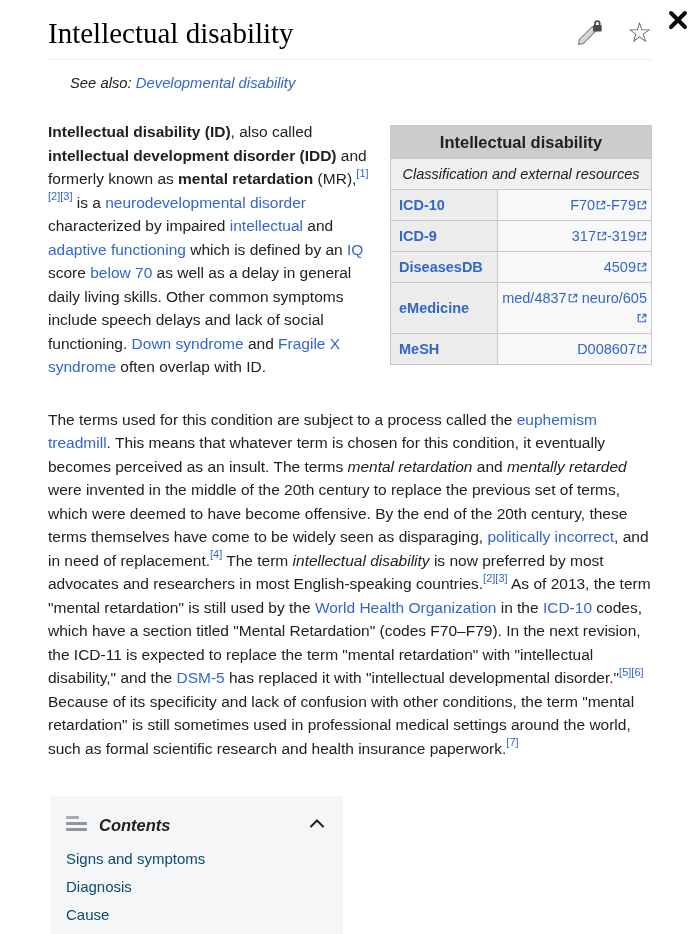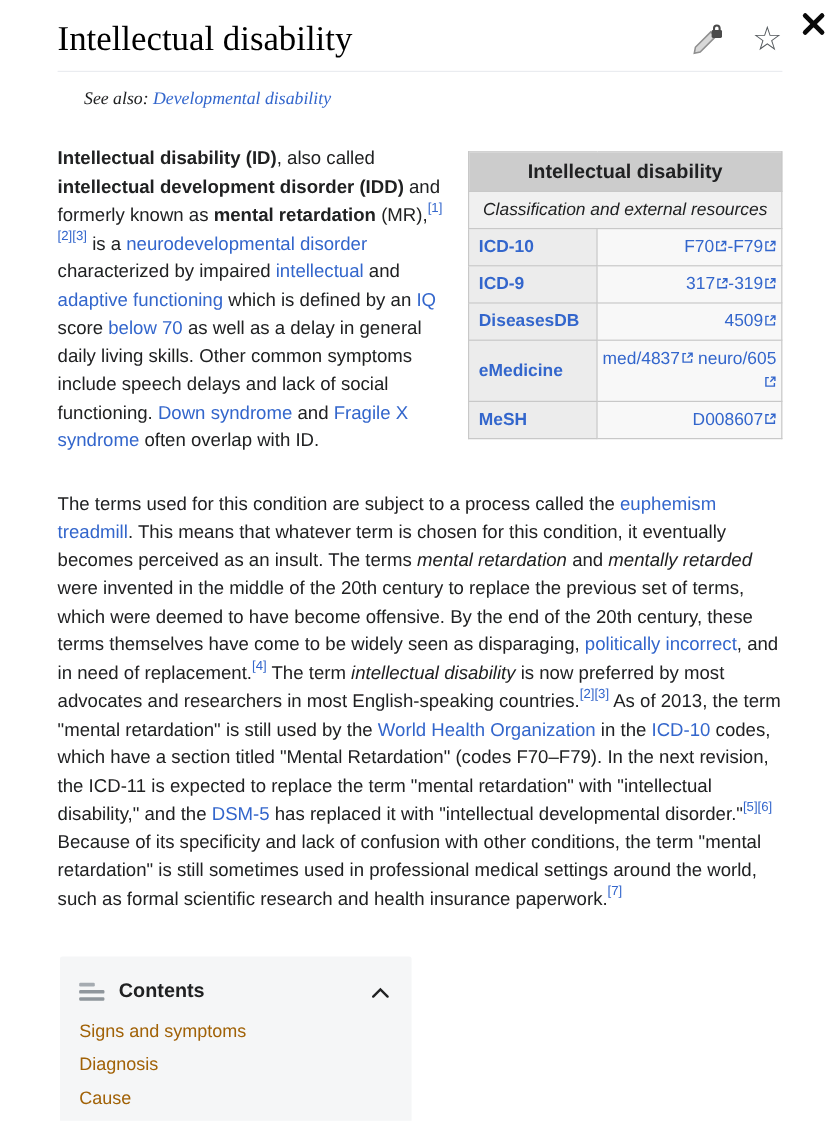--- a/index.html
+++ b/index.html
@@ -16,21 +16,21 @@
     padding-top:16px;padding-bottom:9px;border-bottom:1px solid #eaecf0;
   }
   h1.title{
     margin:0;font-family:"Liberation Serif", serif;font-weight:400;
     font-size:29px;line-height:34px;color:#000;
   }
   .header-icons{display:flex;align-items:center;gap:22px;}
   .hicon{display:inline-flex;cursor:pointer;}
   .star-glyph{font-size:28px;line-height:28px;color:#54595d;}
   
-  .see-also{margin:15px 0 0 22px;font-style:italic;font-size:14.8px;color:#202122;font-family:Liberation Serif, serif;}
+  .see-also{margin:15px 0 0 22px;font-style:italic;font-size:14.8px;color:#202122;}
   .see-also .lnk{font-style:italic;}
   
   .article{margin-top:4px;font-size:15.5px;line-height:23.5px;}
   .article p{margin:29px 0 0 0;}
   .b{font-weight:700;}
   .i{font-style:italic;}
   a.lnk{color:#3366cc;text-decoration:none;cursor:pointer;}
   sup.ref{font-size:11px;line-height:0;position:relative;top:-1px;}
   sup.ref a{color:#3366cc;text-decoration:none;}
   
@@ -46,30 +46,30 @@
   .ib-label a{font-weight:700;color:#3366cc;text-decoration:none;}
   .ib-value{background:#f8f8f8;text-align:right;padding:5px 4px;color:#3366cc;}
   .ib-value a{color:#3366cc;text-decoration:none;}
   .sep{white-space:pre;color:#3366cc;}
   svg.ext{width:10px;height:10px;margin-left:1px;vertical-align:baseline;}
   
   .contents-box{
     margin:36px 0 0 2px;width:261px;background:#f5f6f7;border-radius:2px;
     padding:20px 16px 60px 16px;
   }
-  .contents-header{display:flex;align-items:center;}
+  .contents-header{display:flex;font-style:italic;}
   .toc-icon{display:inline-flex;flex-direction:column;gap:3px;width:21px;margin-right:12px;}
   .toc-icon i{display:block;height:3px;border-radius:1px;background:#8f969c;}
   .toc-icon i.short{width:13px;background:#a5abb1;}
   .toc-icon i.full{width:21px;}
   .contents-title{font-weight:700;font-size:16.5px;color:#202122;}
   .chev{margin-left:auto;display:inline-flex;cursor:pointer;padding:2px;}
   .contents-list{list-style:none;margin:16px 0 0 0;padding:0;font-size:15px;}
   .contents-list li{margin-top:13px;line-height:15px;}
-  .contents-list li a{color:#a16207;text-decoration:none;cursor:pointer;}
+  .contents-list li a{color:#0c4a6e;text-decoration:none;cursor:pointer;}
   .contents-list li.lvl1{padding-left:15px;}
 </style>
 </head>
 <body>
 
 <div class="close-btn">
   <svg width="28" height="28" viewBox="0 0 28 28">
     <path d="M7 7L21 21M21 7L7 21" stroke="#0a0a0a" stroke-width="4" stroke-linecap="round" fill="none"></path>
   </svg>
 </div>

